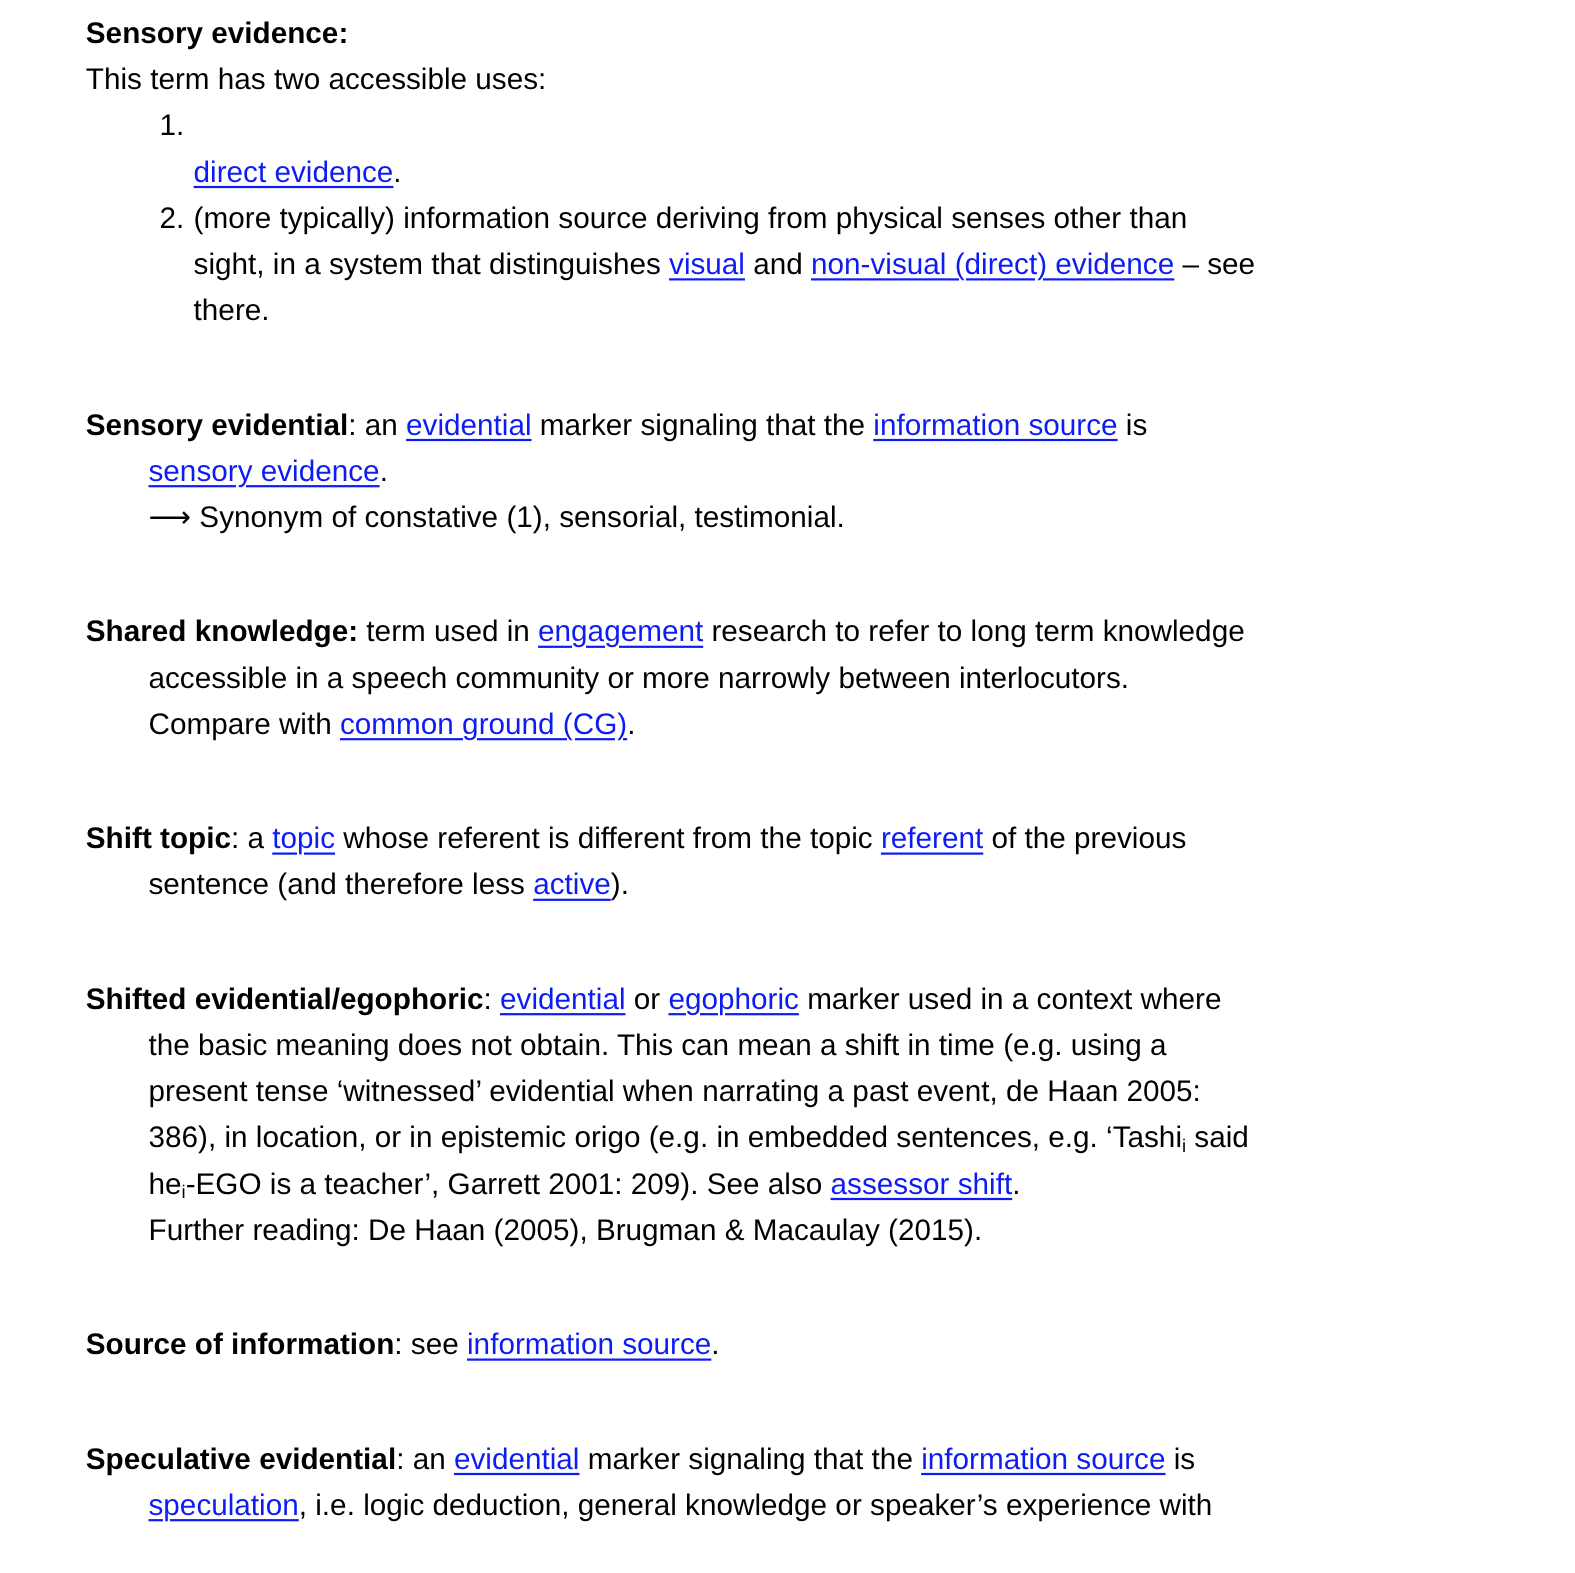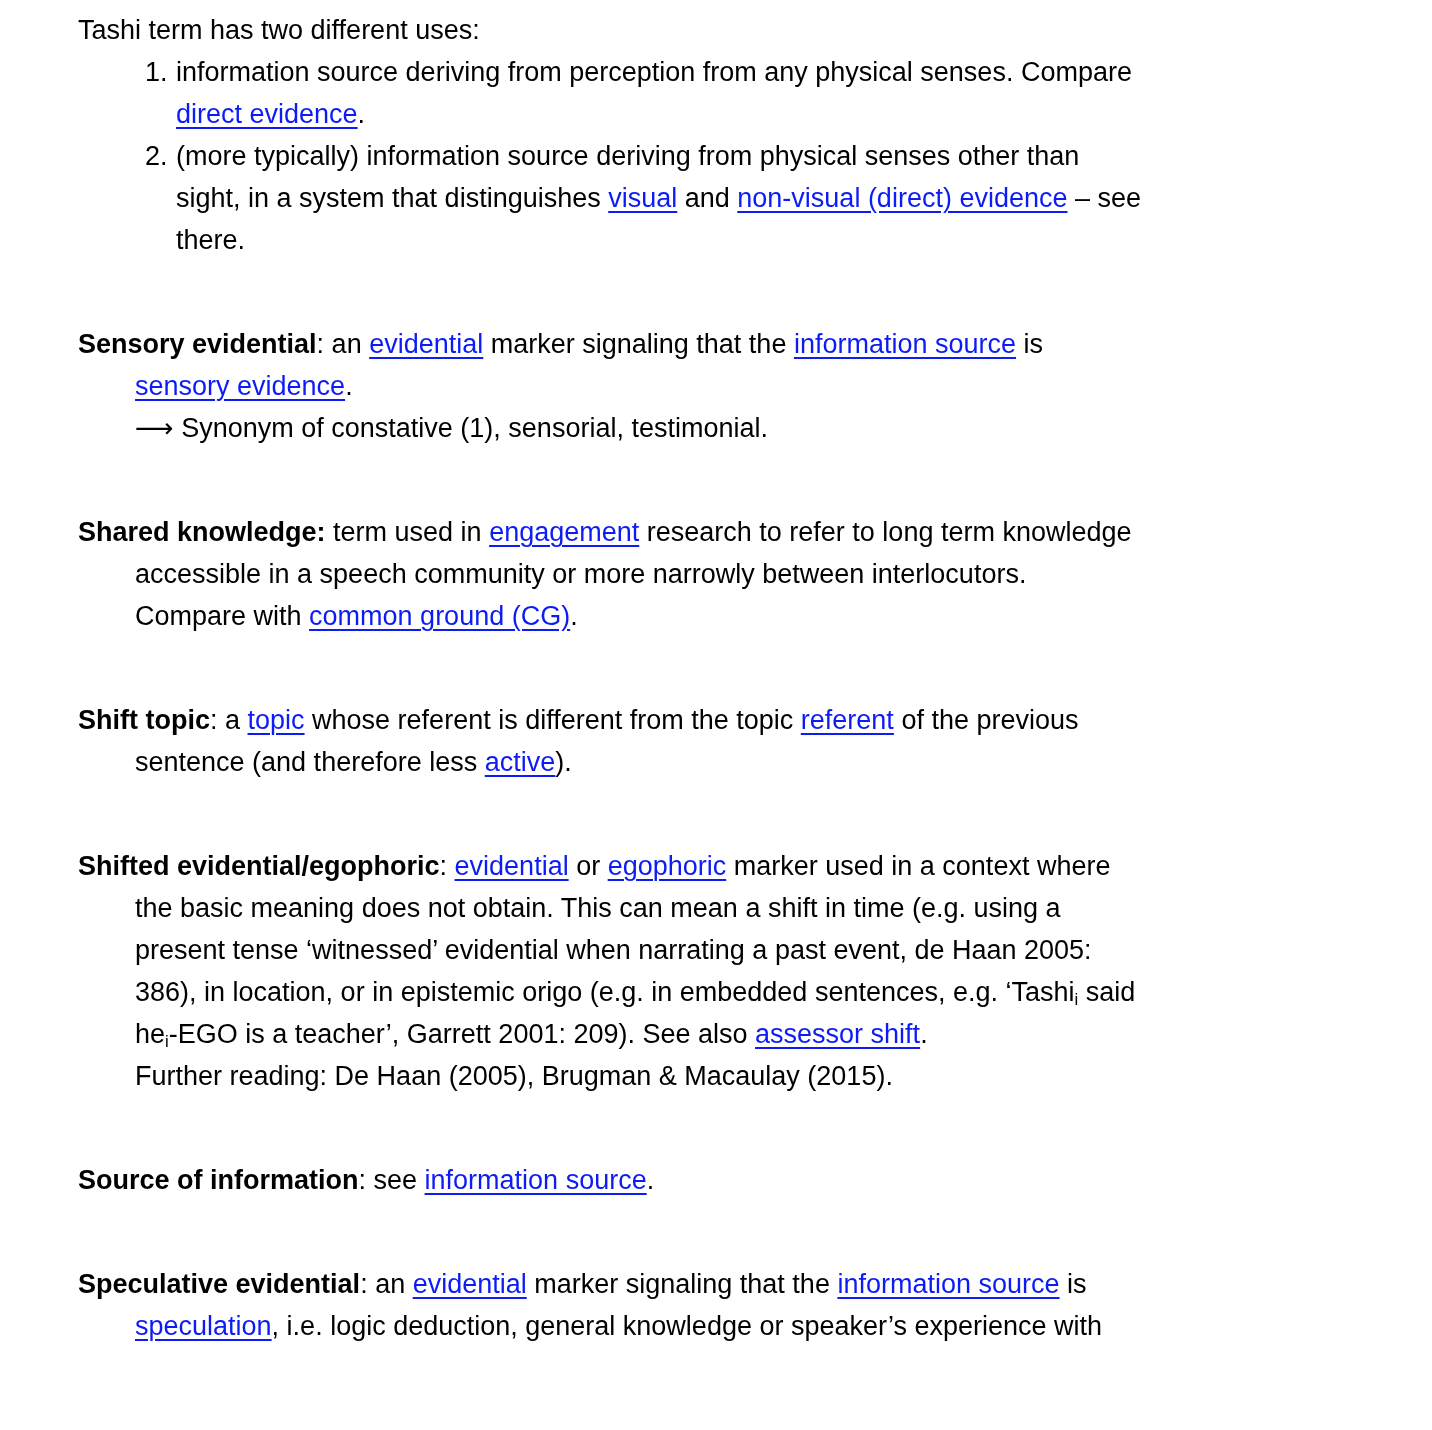--- a/index.html
+++ b/index.html
@@ -49,22 +49,23 @@
     line-height: 0;
     position: relative;
     top: 0.22em;
     vertical-align: baseline;
   }
 </style>
 </head>
 <body>
 
 <div class="doc">
-    <div class="block plain"><span>Tashi term has two different uses:</span></div>
-    <div class="block listitem"><span class="marker">1.</span><span>information source deriving from perception from any physical senses. Compare</span><br><a class="term" href="#" style="color: rgb(13, 28, 245);">direct evidence</a><span>.</span></div>
+    <div class="block entry"><strong>Sensory evidence:</strong></div>
+    <div class="block plain"><span>This term has two accessible uses:</span></div>
+    <div class="block listitem"><span class="marker">1.</span><br><a class="term" href="#" style="color: rgb(13, 28, 245);">direct evidence</a><span>.</span></div>
     <div class="block listitem"><span class="marker">2.</span><span>(more typically) information source deriving from physical senses other than</span><br><span>sight, in a system that distinguishes </span><a class="term" href="#" style="color: rgb(13, 28, 245);">visual</a><span> and </span><a class="term" href="#" style="color: rgb(13, 28, 245);">non-visual (direct) evidence</a><span> – see</span><br><span>there.</span></div>
     <div class="block entry spaced"><strong>Sensory evidential</strong><span>: an </span><a class="term" href="#" style="color: rgb(13, 28, 245);">evidential</a><span> marker signaling that the </span><a class="term" href="#" style="color: rgb(13, 28, 245);">information source</a><span> is</span><br><a class="term" href="#" style="color: rgb(13, 28, 245);">sensory evidence</a><span>.</span><br><span>⟶ Synonym of constative (1), sensorial, testimonial.</span></div>
     <div class="block entry spaced"><strong>Shared knowledge:</strong><span> term used in </span><a class="term" href="#" style="color: rgb(13, 28, 245);">engagement</a><span> research to refer to long term knowledge</span><br><span>accessible in a speech community or more narrowly between interlocutors.</span><br><span>Compare with </span><a class="term" href="#" style="color: rgb(13, 28, 245);">common ground (CG)</a><span>.</span></div>
     <div class="block entry spaced"><strong>Shift topic</strong><span>: a </span><a class="term" href="#" style="color: rgb(13, 28, 245);">topic</a><span> whose referent is different from the topic </span><a class="term" href="#" style="color: rgb(13, 28, 245);">referent</a><span> of the previous</span><br><span>sentence (and therefore less </span><a class="term" href="#" style="color: rgb(13, 28, 245);">active</a><span>).</span></div>
     <div class="block entry spaced"><strong>Shifted evidential/egophoric</strong><span>: </span><a class="term" href="#" style="color: rgb(13, 28, 245);">evidential</a><span> or </span><a class="term" href="#" style="color: rgb(13, 28, 245);">egophoric</a><span> marker used in a context where</span><br><span>the basic meaning does not obtain. This can mean a shift in time (e.g. using a</span><br><span>present tense ‘witnessed’ evidential when narrating a past event, de Haan 2005:</span><br><span>386), in location, or in epistemic origo (e.g. in embedded sentences, e.g. ‘Tashi</span><sub class="idx">i</sub><span> said</span><br><span>he</span><sub class="idx">i</sub><span>-EGO is a teacher’, Garrett 2001: 209). See also </span><a class="term" href="#" style="color: rgb(13, 28, 245);">assessor shift</a><span>.</span><br><span>Further reading: De Haan (2005), Brugman &amp; Macaulay (2015).</span></div>
     <div class="block entry spaced"><strong>Source of information</strong><span>: see </span><a class="term" href="#" style="color: rgb(13, 28, 245);">information source</a><span>.</span></div>
     <div class="block entry spaced"><strong>Speculative evidential</strong><span>: an </span><a class="term" href="#" style="color: rgb(13, 28, 245);">evidential</a><span> marker signaling that the </span><a class="term" href="#" style="color: rgb(13, 28, 245);">information source</a><span> is</span><br><a class="term" href="#" style="color: rgb(13, 28, 245);">speculation</a><span>, i.e. logic deduction, general knowledge or speaker’s experience with</span></div>
   </div>
 
 </body></html>

